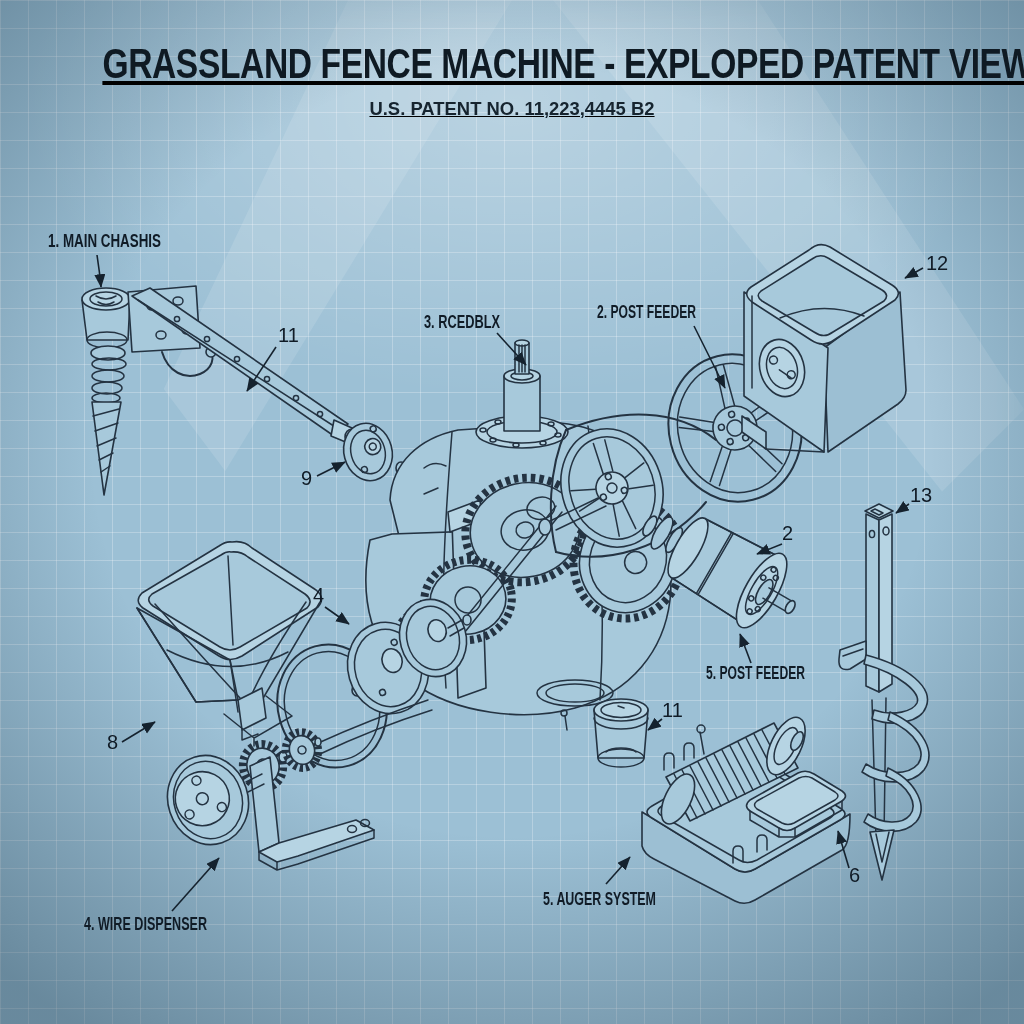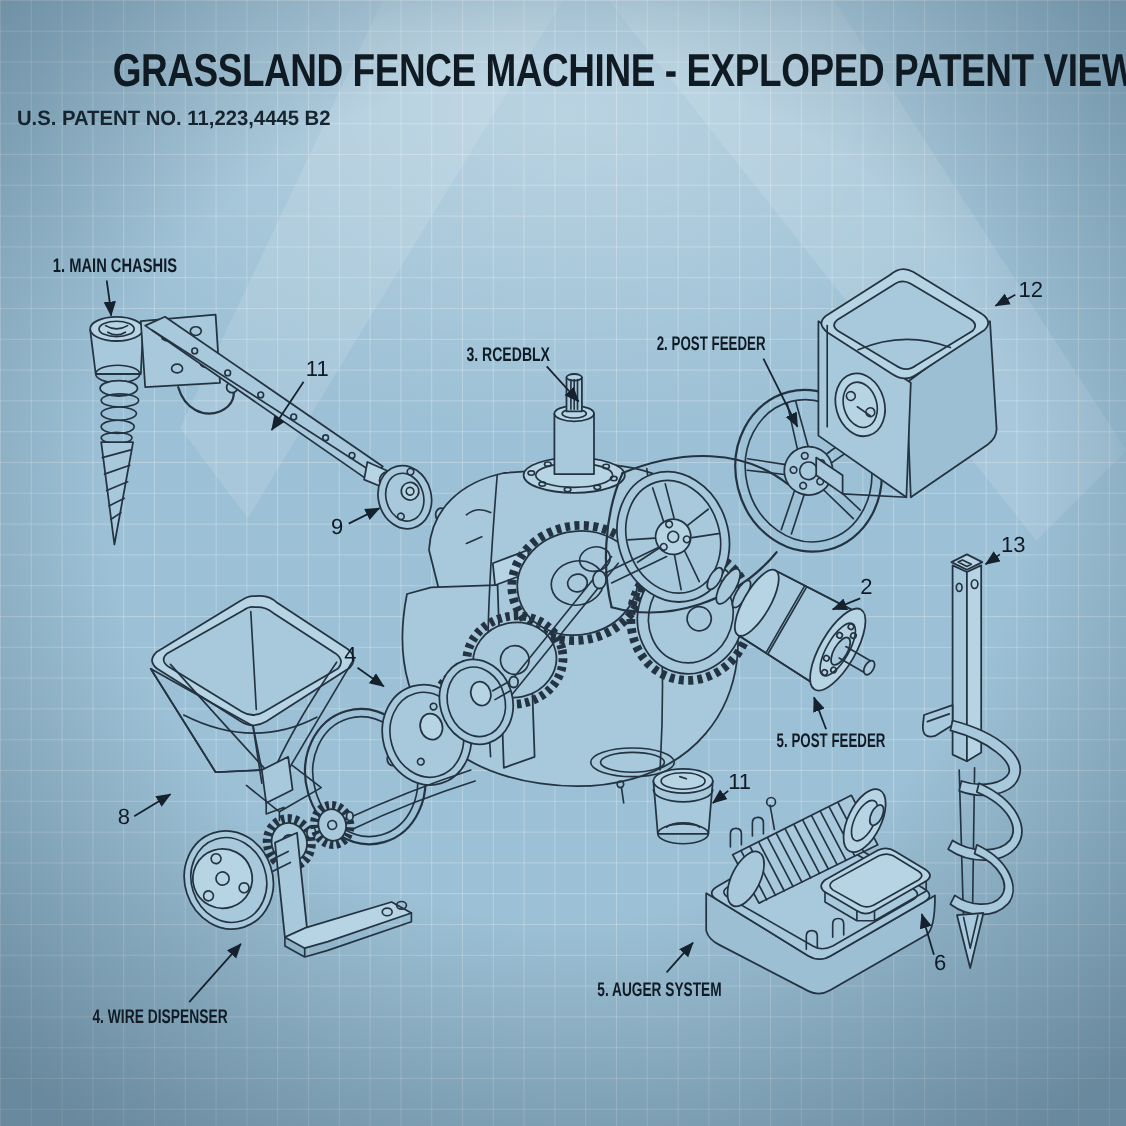--- a/index.html
+++ b/index.html
@@ -11,21 +11,21 @@
       radial-gradient(ellipse 700px 420px at 50% 10%, rgba(255,255,255,.30), rgba(255,255,255,0) 70%),
       linear-gradient(rgba(255,255,255,.26) 1px, transparent 1px),
       linear-gradient(90deg, rgba(255,255,255,.26) 1px, transparent 1px);
     background-size:auto,28px 28px,28px 28px;}
   .beam{position:absolute;inset:0;background:rgba(255,255,255,.12);filter:blur(14px);}
   .beam.b1{clip-path:polygon(34% 0,50% 0,22% 46%,16% 38%);}
   .beam.b2{clip-path:polygon(54% 0,74% 0,100% 40%,92% 48%);}
   .vignette{position:absolute;inset:0;pointer-events:none;
     background:radial-gradient(ellipse 760px 700px at 50% 44%, rgba(0,0,0,0) 55%, rgba(21,48,66,.38) 100%);}
   
-  .header{position:absolute;top:40px;left:0;width:100%;text-align:left;z-index:5;}
+  .header{position:absolute;top:40px;left:0;width:100%;text-align:center;z-index:5;text-decoration:underline;}
   .title{font-size:42px;font-weight:bold;color:#0f1a23;letter-spacing:-.5px;white-space:nowrap;
     transform:scaleX(.80);transform-origin:50% 50%;margin:0;}
   .subtitle{font-size:19px;font-weight:bold;color:#16242f;letter-spacing:0;white-space:nowrap;
     transform:scaleX(.97);transform-origin:50% 50%;margin:10px 0 0 0;}
   
   svg.draw{position:absolute;inset:0;z-index:3;}
   .ln{fill:none;stroke:#243342;stroke-width:1.5;stroke-linecap:round;stroke-linejoin:round;}
   .ln2{fill:none;stroke:#243342;stroke-width:2;stroke-linecap:round;stroke-linejoin:round;}
   .fl{fill:#a7c9db;stroke:#243342;stroke-width:1.6;stroke-linejoin:round;}
   .fll{fill:#b6d4e3;stroke:#243342;stroke-width:1.6;stroke-linejoin:round;}

